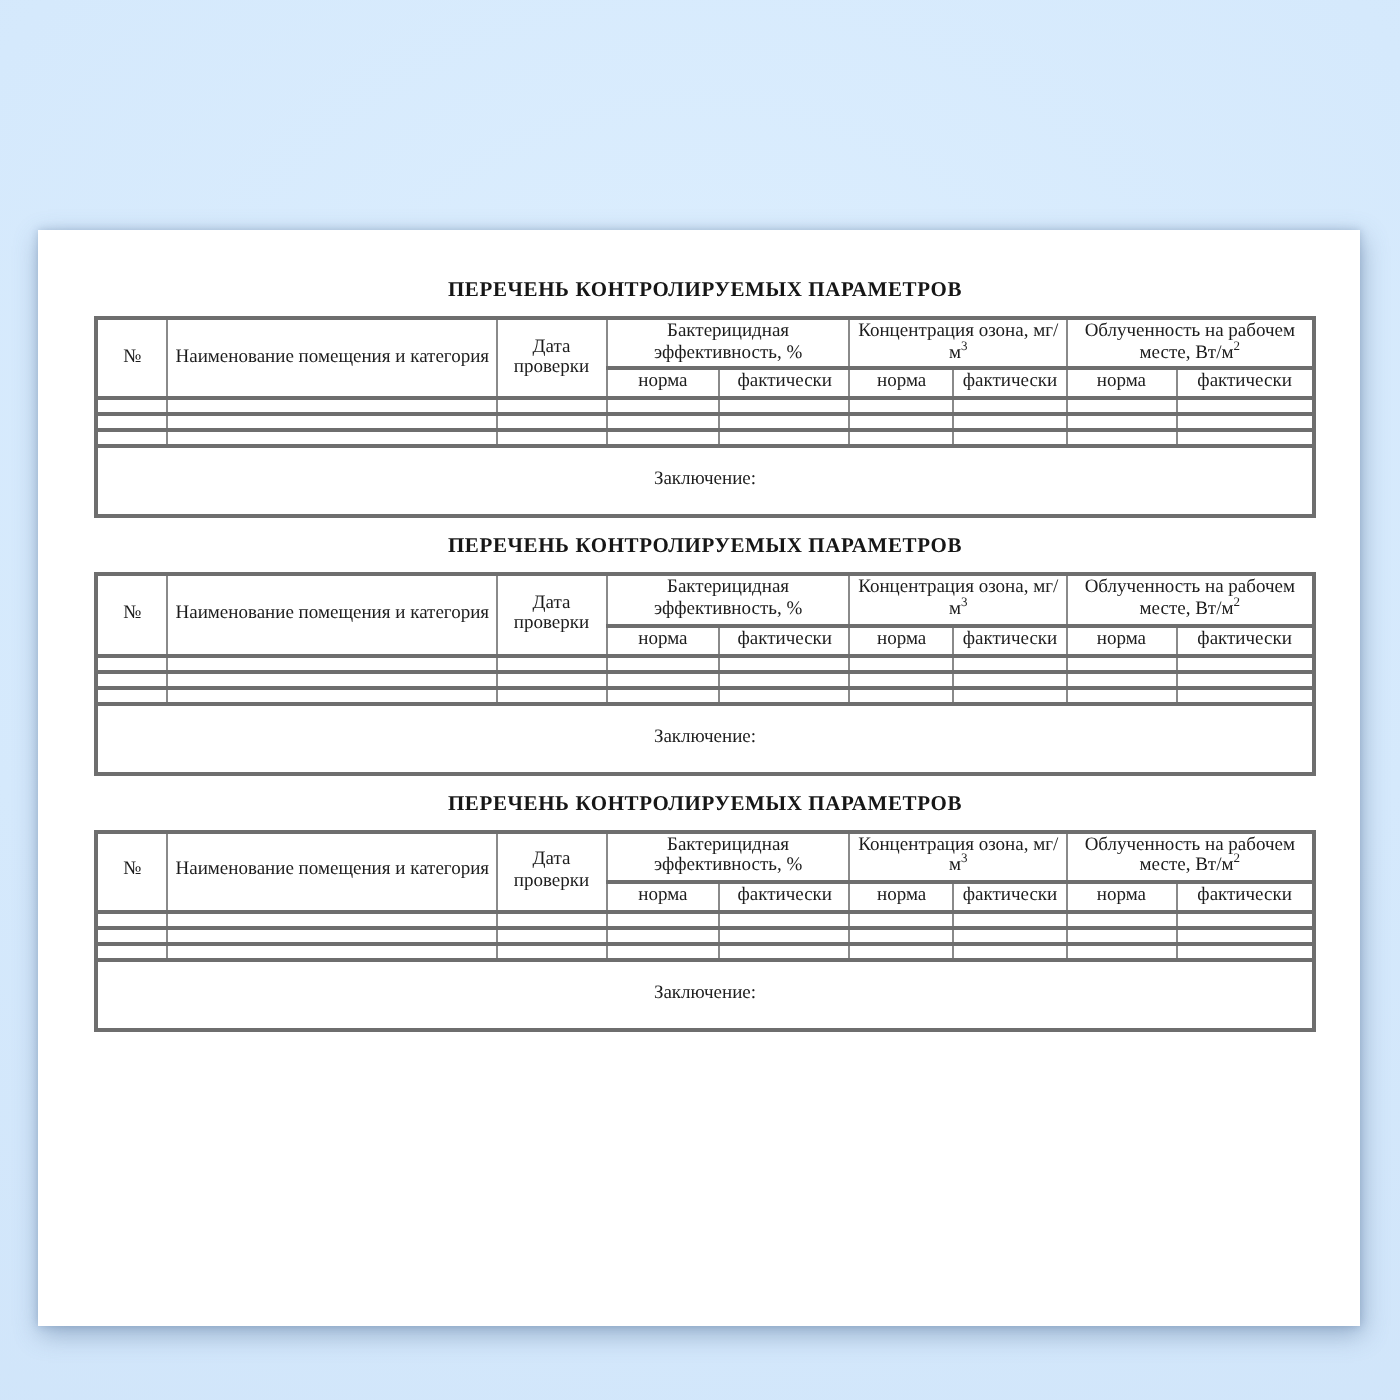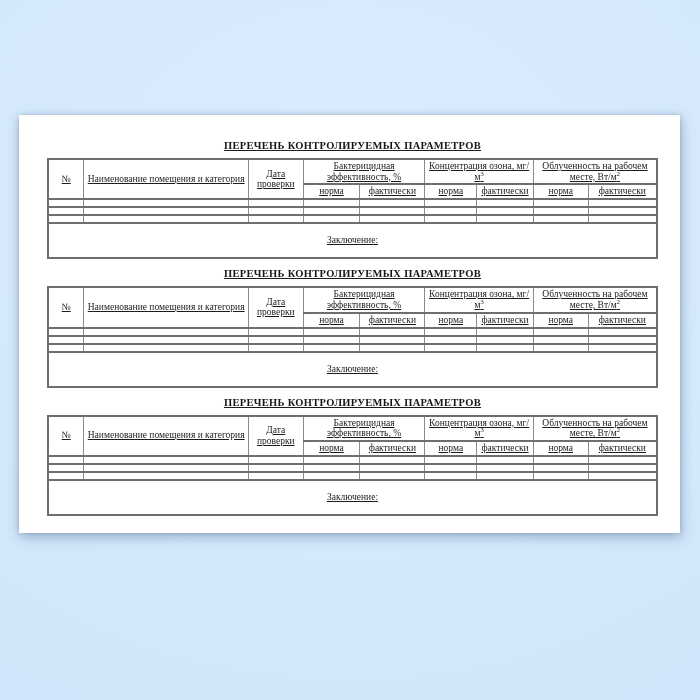--- a/index.html
+++ b/index.html
@@ -3,26 +3,25 @@
 <meta charset="utf-8">
 <style>
   html, body { margin: 0; padding: 0; }
   body {
     width: 700px; height: 700px; overflow: hidden; position: relative;
     background: radial-gradient(130% 110% at 50% 30%, #dceefe 0%, #d5e9fc 45%, #cde2f8 100%);
     font-family: "Liberation Serif", "DejaVu Serif", serif;
     color: #1c1c1c;
   }
   .paper {
-    position: absolute; left: 19px; top: 115px; width: 661px; height: 418px;
+    position: absolute; left: 19px; top: 115px; width: 661px; height: 548px;
     background: #ffffff;
     box-shadow: 1px 4px 12px rgba(75, 105, 145, 0.45), 0 0 4px rgba(75, 105, 145, 0.28);
     box-sizing: border-box;
     padding: 25px 22px 0 28px;
-    text-decoration: underline;
   }
   .block { margin-bottom: 9px; }
   .block-title {
     margin: 0 0 6px 0;
     font-size: 10.5px; font-weight: bold; text-align: center;
     letter-spacing: 0.3px; line-height: 12px; color: #161616;
   }
   table.params {
     width: 100%; border-collapse: collapse; table-layout: fixed;
     border: 2px solid #6e6e6e;

